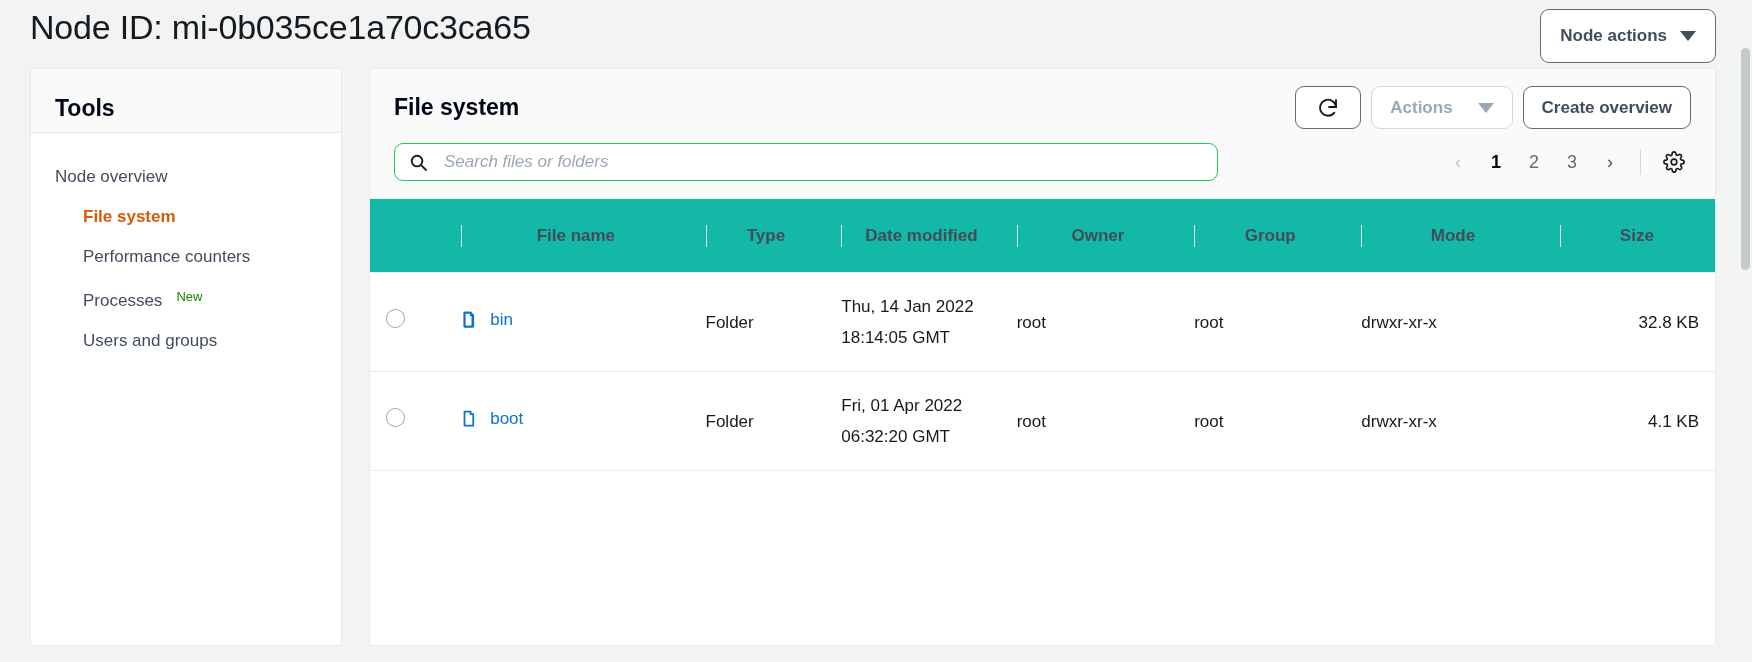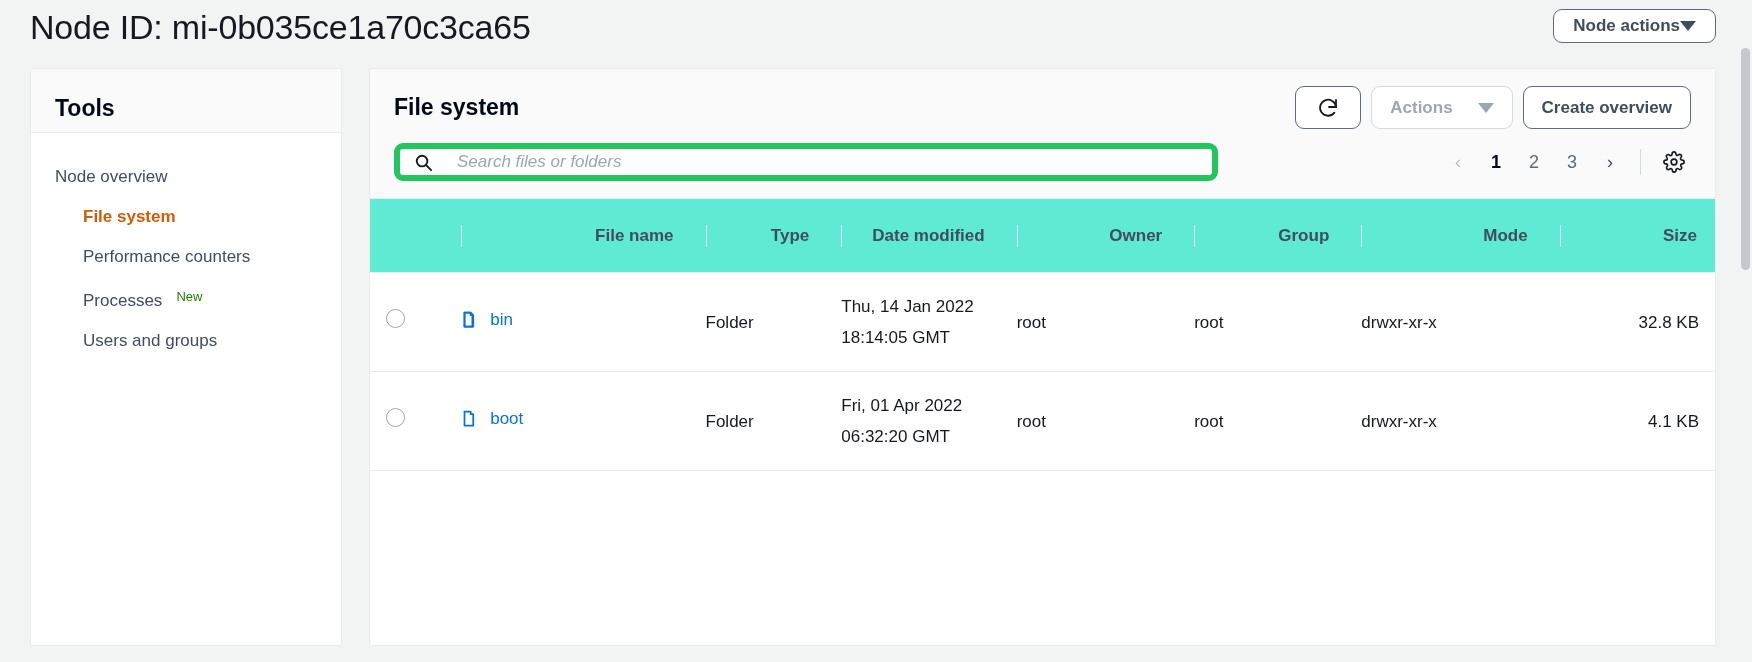--- a/index.html
+++ b/index.html
@@ -44,22 +44,23 @@
     border: 1px solid #5f6b7a;
     border-radius: 9px;
     cursor: pointer;
     white-space: nowrap;
     display: inline-flex;
     align-items: center;
     justify-content: center;
   }
 
   .btn-node-actions {
-    height: 34px;
+    height: 54px;
     padding: 0 19px;
+    gap: 13px;
     margin-top: 5px;
   }
 
   .caret {
     width: 0; height: 0;
     border-left: 8px solid transparent;
     border-right: 8px solid transparent;
     border-top: 10px solid #414d5c;
     display: inline-block;
   }
@@ -185,26 +186,26 @@
     display: flex;
     align-items: center;
     gap: 18px;
   }
 
   .search-box {
     flex: 1 1 auto;
     max-width: 824px;
     height: 38px;
     background: #ffffff;
-    border: 6px solid #22c55e;
+    border: 1px solid #22c55e;
     border-radius: 9px;
     display: flex;
     align-items: center;
     padding: 0 14px;
-    gap: 24px;
+    gap: 16px;
   }
 
   .search-input {
     border: none;
     outline: none;
     flex: 1 1 auto;
     font-family: "Liberation Sans", sans-serif;
     font-size: 17px;
     font-style: italic;
     color: #5f6b7a;
@@ -260,27 +261,27 @@
   }
 
   
   table.fs-table {
     width: 100%;
     border-collapse: collapse;
     table-layout: fixed;
   }
 
   table.fs-table thead th {
-    background: #5eead4;
+    background: #14b8a6;
     border-top: 1px solid #e9ebed;
     border-bottom: 1px solid #e9ebed;
     font-size: 17px;
     font-weight: bold;
     color: #414d5c;
-    text-align: right;
+    text-align: center;
     padding: 20px 16px 20px 16px;
     vertical-align: middle;
     height: 74px;
   }
 
   table.fs-table thead th .hdr-inner {
     border-left: 1px solid #e9ebed;
     padding-left: 16px;
     display: block;
     line-height: 22px;

